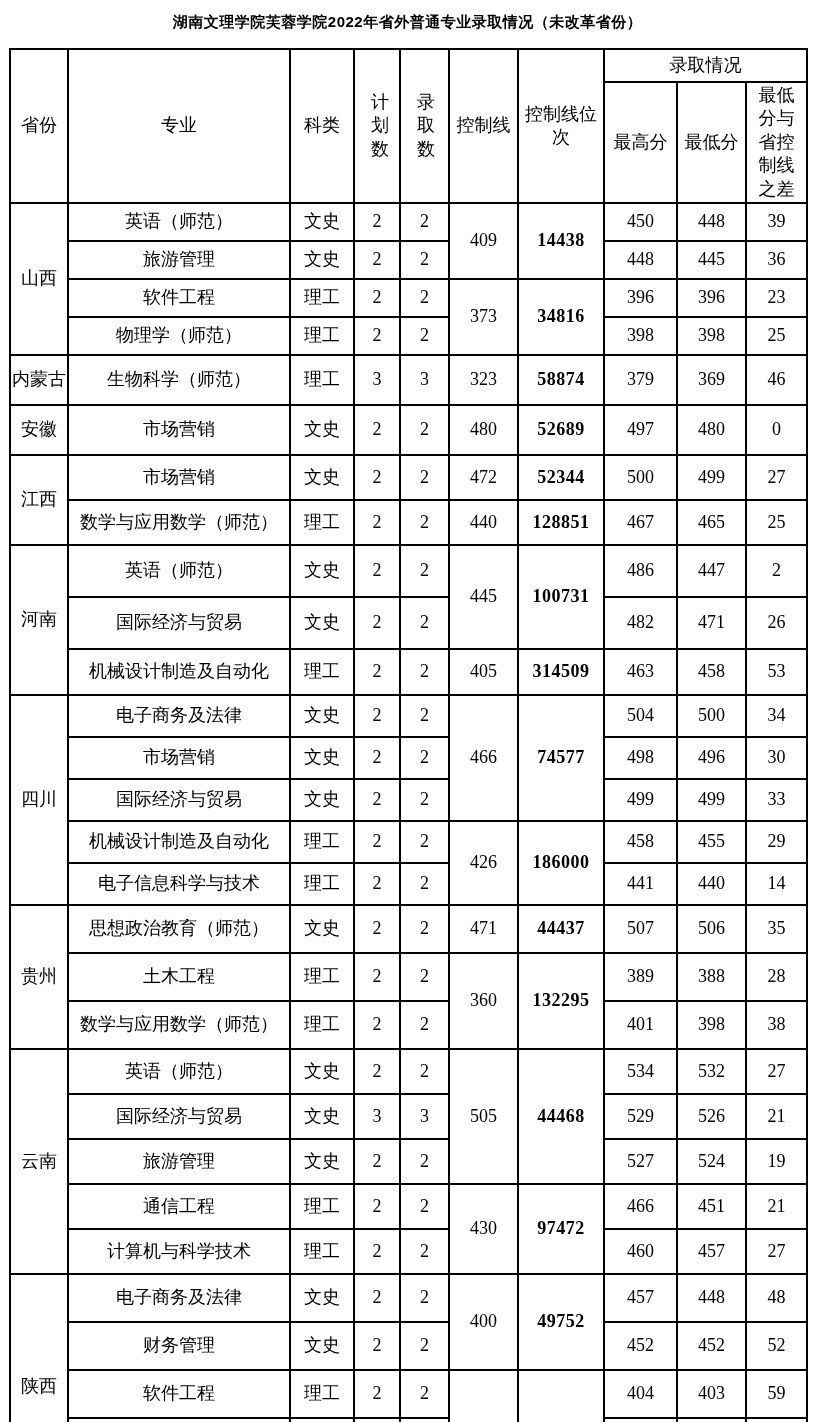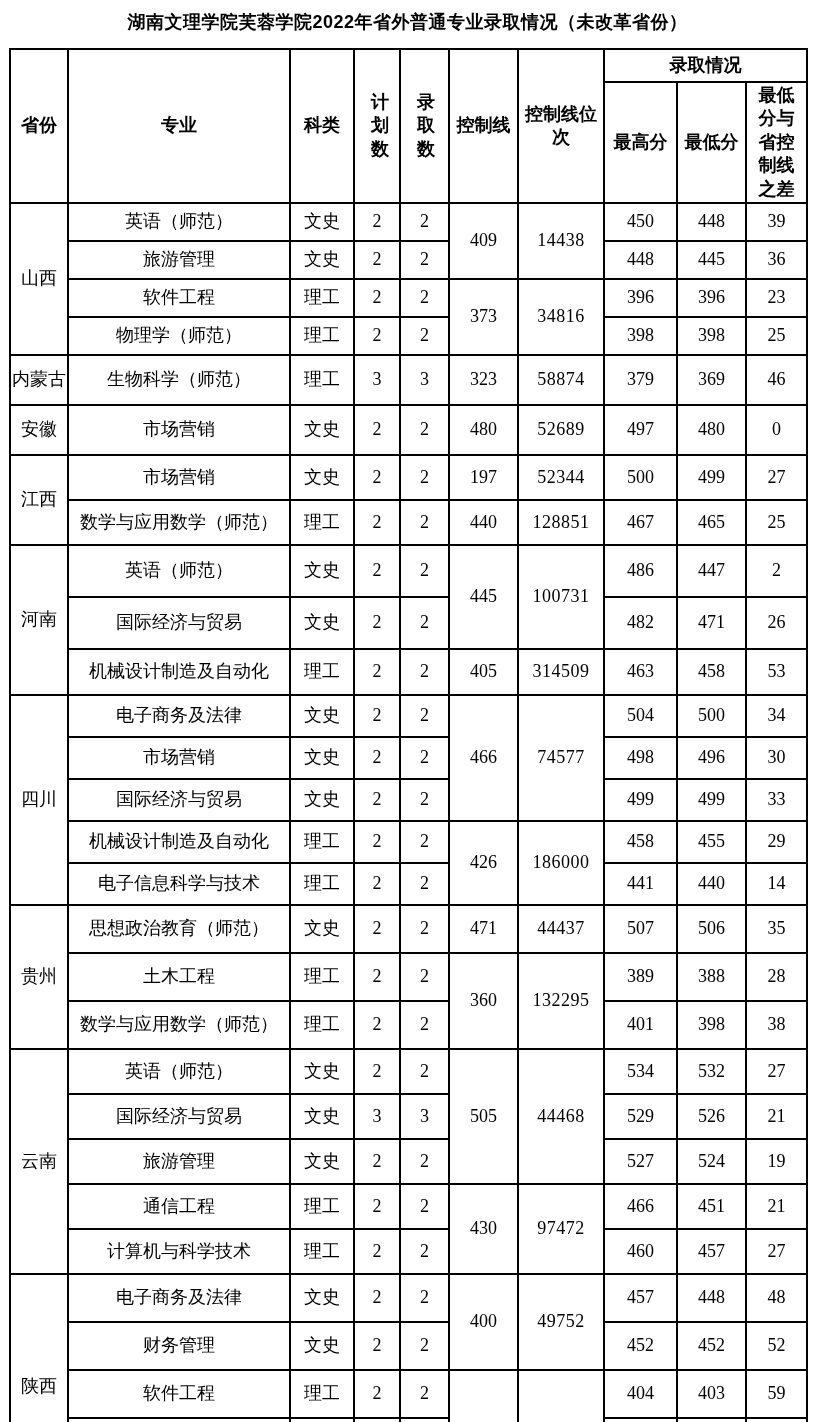--- a/index.html
+++ b/index.html
@@ -13,21 +13,21 @@
     color: #000;
   }
   .page-title {
     position: absolute;
     top: 8px;
     left: 0;
     width: 815px;
     text-align: center;
     font-family: "Liberation Sans", sans-serif;
     font-weight: 700;
-    font-size: 18px;
+    font-size: 15px;
     line-height: 28px;
     letter-spacing: 0.5px;
     color: #000;
     white-space: nowrap;
   }
   table.admissions {
     position: absolute;
     left: 9px;
     top: 48px;
     width: 797px;
@@ -39,25 +39,25 @@
     border: 2px solid #000;
     text-align: center;
     vertical-align: middle;
     padding: 0;
     font-size: 18px;
     line-height: 1.3;
     color: #000;
     overflow: hidden;
   }
   .admissions th {
-    font-weight: 700;
+    font-weight: 400;
   }
   .admissions th.pad-wrap { padding: 0 16px; }
   .admissions th.pad-wrap-tight { padding: 1px 8px; }
-  .admissions td.rank { font-weight: 400; letter-spacing: 0.5px; }
+  .admissions td.rank { font-weight: 700; letter-spacing: 0.5px; }
   .admissions td { background: #fff; }
 </style>
 </head>
 <body>
 
 <div class="page-title">湖南文理学院芙蓉学院2022年省外普通专业录取情况（未改革省份）</div>
 
 <table class="admissions">
   <colgroup>
     <col style="width:58px">
@@ -153,21 +153,21 @@
         <td>497</td>
         <td>480</td>
         <td>0</td>
       </tr>
       <tr style="height: 45px;">
         <td rowspan="2">江西</td>
         <td>市场营销</td>
         <td>文史</td>
         <td>2</td>
         <td>2</td>
-        <td>197</td>
+        <td>472</td>
         <td class="rank">52344</td>
         <td>500</td>
         <td>499</td>
         <td>27</td>
       </tr>
       <tr style="height: 45px;">
         <td>数学与应用数学（师范）</td>
         <td>理工</td>
         <td>2</td>
         <td>2</td>

